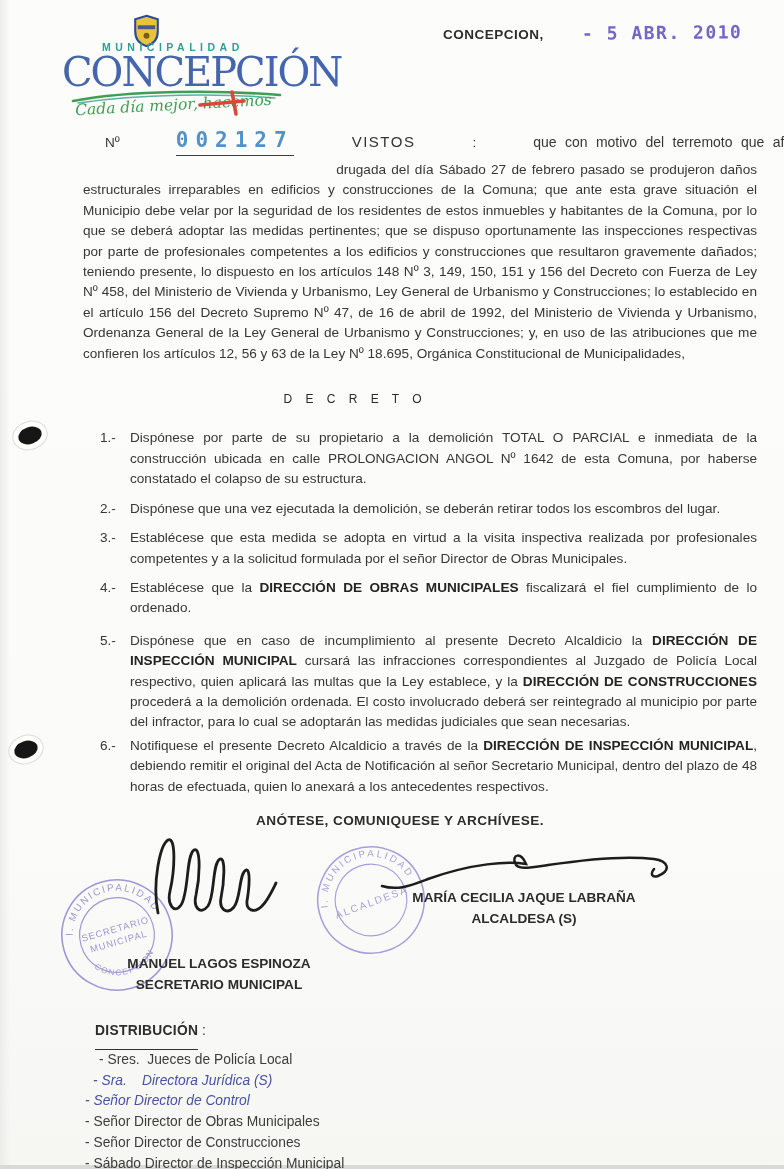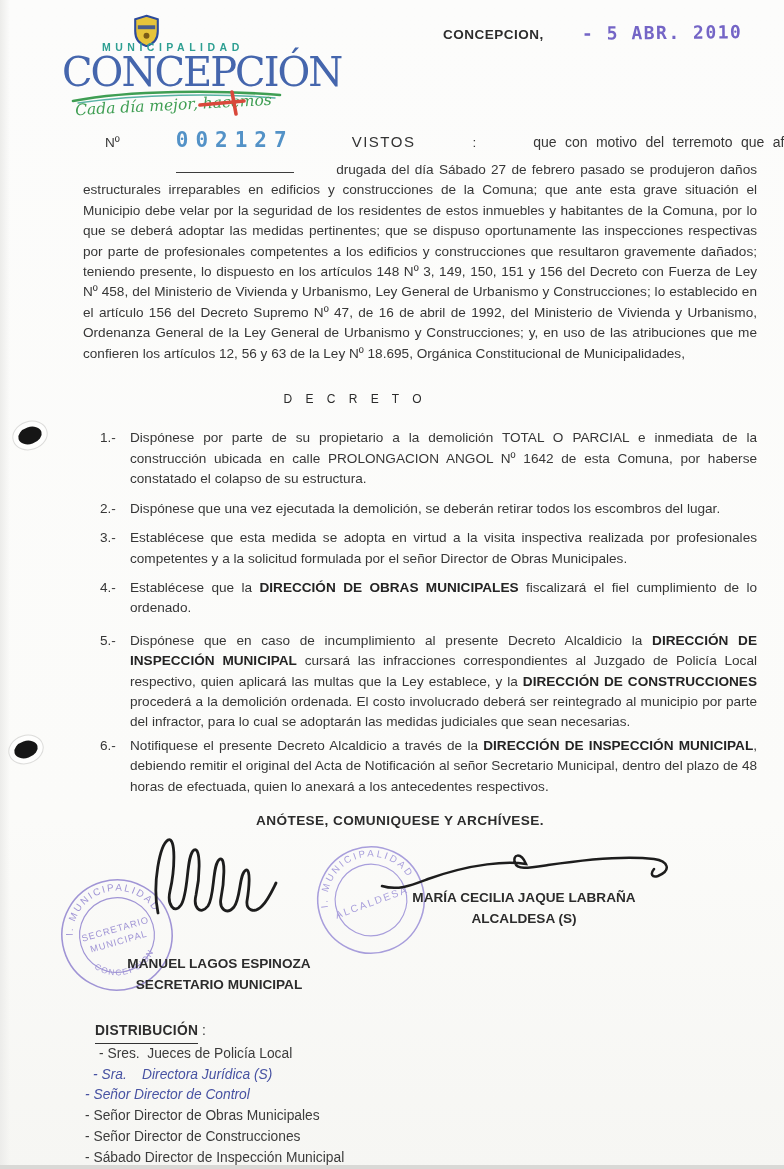--- a/index.html
+++ b/index.html
@@ -39,21 +39,21 @@
   
   .dateline{position:absolute;left:443px;top:22px;display:flex;align-items:baseline;}
   .place{font-size:13.5px;font-weight:bold;letter-spacing:.5px;color:#2d2d2d;}
   .date-stamp{margin-left:38px;font-family:"DejaVu Sans Mono",monospace;font-weight:bold;
     font-size:18px;letter-spacing:1.5px;color:#7465c6;transform:rotate(-.6deg);}
 
   
   .numline{position:absolute;left:105px;top:128px;width:655px;display:flex;align-items:baseline;gap:48px;}
   .num-label{font-size:13.6px;}
   .numstamp-wrap{display:inline-block;width:138px;text-align:right;margin-left:8px;
-    border-bottom:1.4px solid #3c3c3c;padding-bottom:20px;}
+    border-bottom:1.4px solid #3c3c3c;padding-bottom:3px;}
   .numstamp{font-family:"DejaVu Sans Mono",monospace;font-weight:bold;font-size:21px;
     letter-spacing:7px;color:#4187c2;opacity:.9;}
   .vistos-label{margin-left:10px;font-size:15px;letter-spacing:1.5px;color:#333;}
   .vistos-sep{margin:0 9px;font-size:13.6px;}
   .vistos-line1{flex:1;font-size:14px;word-spacing:4.5px;white-space:nowrap;color:#373737;text-align:center;}
 
   
   .content{position:absolute;left:83px;top:160px;width:674px;font-size:13.6px;
     line-height:20.4px;text-align:justify;}
   .vistos-line2{margin-left:248px;text-align:right;word-spacing:1.5px;}
@@ -76,21 +76,21 @@
   .sig-secretary{left:148px;top:831px;}
   .sig-mayor{left:378px;top:848px;}
   .name-block{position:absolute;z-index:3;text-align:center;font-weight:bold;
     font-size:13.6px;line-height:20.5px;color:#2c2c2c;}
   .name-mayor{left:398px;top:888px;width:252px;}
   .name-secretary{left:105px;top:954px;width:228px;}
 
   
   .distribution{position:absolute;left:95px;top:1021px;font-size:13.8px;line-height:20.8px;z-index:3;}
   .dist-heading{display:inline-block;font-weight:bold;letter-spacing:.3px;
-    border-bottom:1.6px solid #333;padding-bottom:1px;color:#2d2d2d;}
+    border-bottom:1.6px solid #333;padding-bottom:7px;color:#2d2d2d;}
   .dist-sep{font-weight:normal;}
   .dist-item{white-space:pre;margin-left:4px;color:#3c3c3c;}
   .dist-item.italic-blue{font-style:italic;color:#4752a2;margin-left:-2px;}
   .dist-item.shift{margin-left:-10px;}
   .dist-item.truncated{margin-left:-4px;color:#4a4a4a;}
 </style>
 </head>
 <body>
 
 <div class="page">

